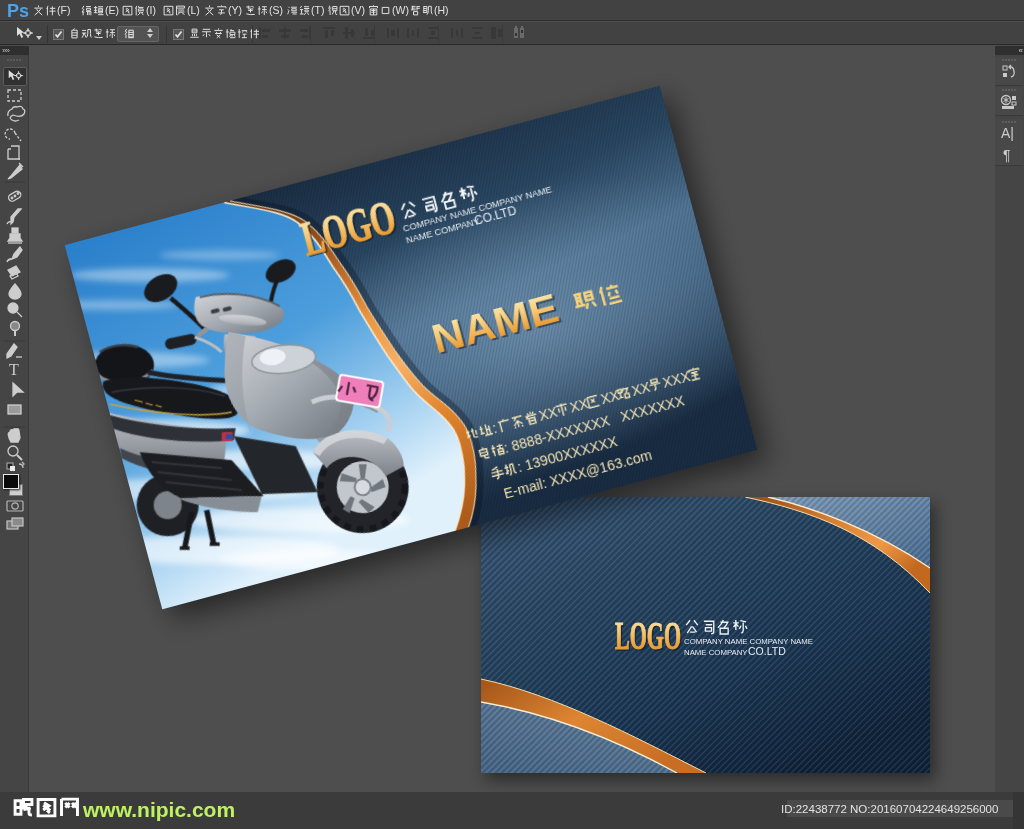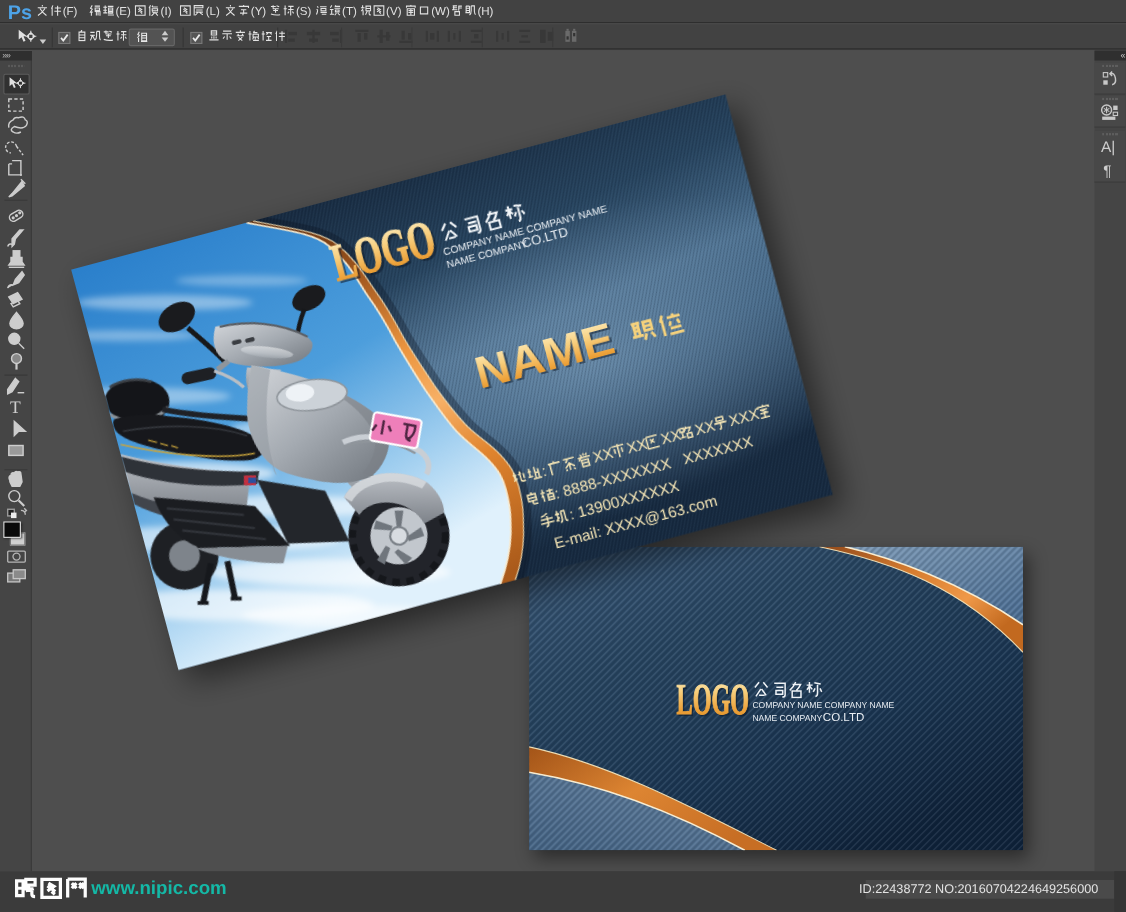--- a/index.html
+++ b/index.html
@@ -729,17 +729,17 @@
 <g transform="scale(0.21)" stroke-width="14">
         <path d="M10 18h28v64H10z M10 50h28 M50 12h40v24H50z M50 12v48 M50 60q20-2 34-8 M62 38v20 M76 46v30q0 10 14 10"></path>
       </g>
 <g transform="translate(23,0) scale(0.21)" stroke-width="14">
         <path d="M10 12h80v78H10z M38 28l24 14-28 20 M34 40l34 24 M52 64l14 12"></path>
       </g>
 <g transform="translate(46,0) scale(0.21)" stroke-width="14">
         <path d="M12 10v80 M12 10h76v80 M30 28l20 22 M50 28 30 50 M62 28l20 22 M82 28 62 50"></path>
       </g>
 </svg>
-<span style="position:absolute;left:83px;top:6px;font-size:17px;font-weight:bold;color:#14b8a6;white-space:nowrap">www.nipic.com</span>
+<span style="position:absolute;left:83px;top:6px;font-size:21px;font-weight:bold;color:#bef264;white-space:nowrap">www.nipic.com</span>
 <div style="position:absolute;left:787px;top:8px;width:226px;height:17px;background:#4a4a4a"></div>
 <span style="position:absolute;left:781px;top:11px;font-size:11.5px;color:#e3e3e3;white-space:nowrap">ID:22438772 NO:20160704224649256000</span>
 <div style="position:absolute;left:1013px;top:0;width:11px;height:37px;background:#353535"></div>
 </div>
 
 </body></html>

